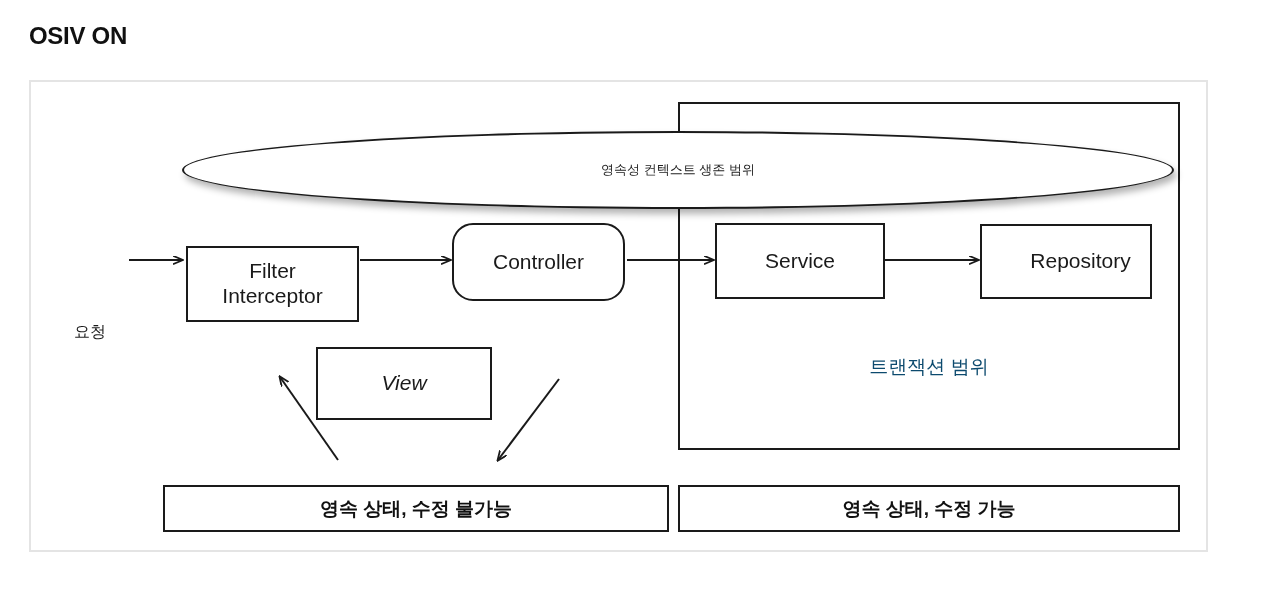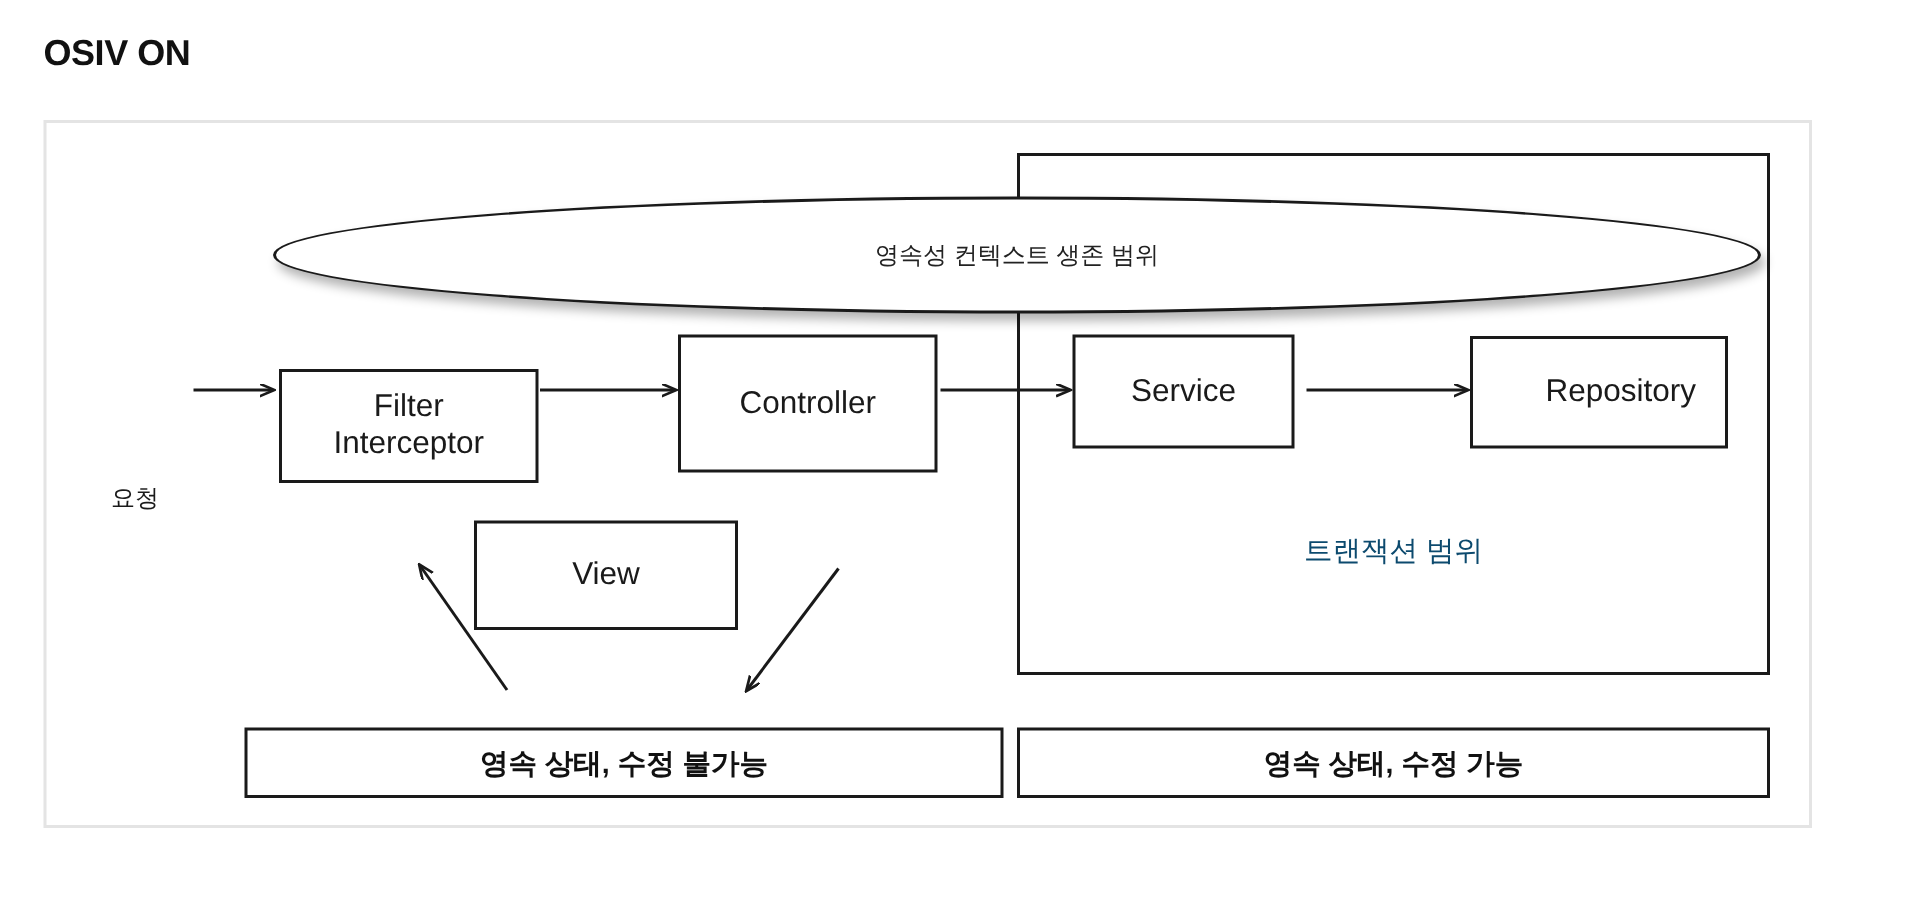--- a/index.html
+++ b/index.html
@@ -88,21 +88,21 @@
     background: #ffffff;
     box-shadow: 3px 5px 7px rgba(0,0,0,0.30);
   }
   #scope-label {
     position: absolute;
     left: 151px; top: 49px;
     width: 992px; height: 78px;
     display: flex;
     align-items: center;
     justify-content: center;
-    font-size: 16px;
+    font-size: 13px;
     color: #222222;
   }
   #request-label {
     position: absolute;
     left: 20px; top: 240px;
     width: 78px;
     text-align: center;
     font-size: 16px;
     color: #1a1a1a;
   }
@@ -134,22 +134,22 @@
         <line x1="329" y1="178" x2="419" y2="178"></line>
         <line x1="596" y1="178" x2="682" y2="178"></line>
         <line x1="840" y1="178" x2="947" y2="178"></line>
         <line x1="528" y1="297" x2="467" y2="378"></line>
         <line x1="307" y1="378" x2="249" y2="295"></line>
       </g>
     </svg>
 
     <div class="node-box" style="left:155px; top:140px; width:173px; height:76px;margin-top:24px;">Filter
 Interceptor</div>
-    <div class="node-box" style="left:421px; top:141px; width:173px; height:92px;">Controller</div>
-    <div class="node-box" style="left:684px; top:141px; width:148px; height:76px;">Service</div>
+    <div class="node-box" style="left:421px; top:141px; width:173px; height:78px;border-radius:21px;">Controller</div>
+    <div class="node-box" style="left:684px; top:141px; width:170px; height:76px;">Service</div>
     <div class="node-box" style="left:949px; top:142px; width:172px; height:75px;padding-left:29px;">Repository</div>
-    <div class="node-box" style="left:285px; top:265px; width:176px; height:73px;">View</div>
+    <div class="node-box" style="left:285px; top:265px; width:176px; height:73px;font-style:italic;">View</div>
 
     <div class="legend-box" style="left:647px; top:403px; width:502px; height:47px;">영속 상태, 수정 가능</div>
     <div class="legend-box" style="left:132px; top:403px; width:506px; height:47px;">영속 상태, 수정 불가능</div>
 
   </div>
 </div>
 
 </body></html>

